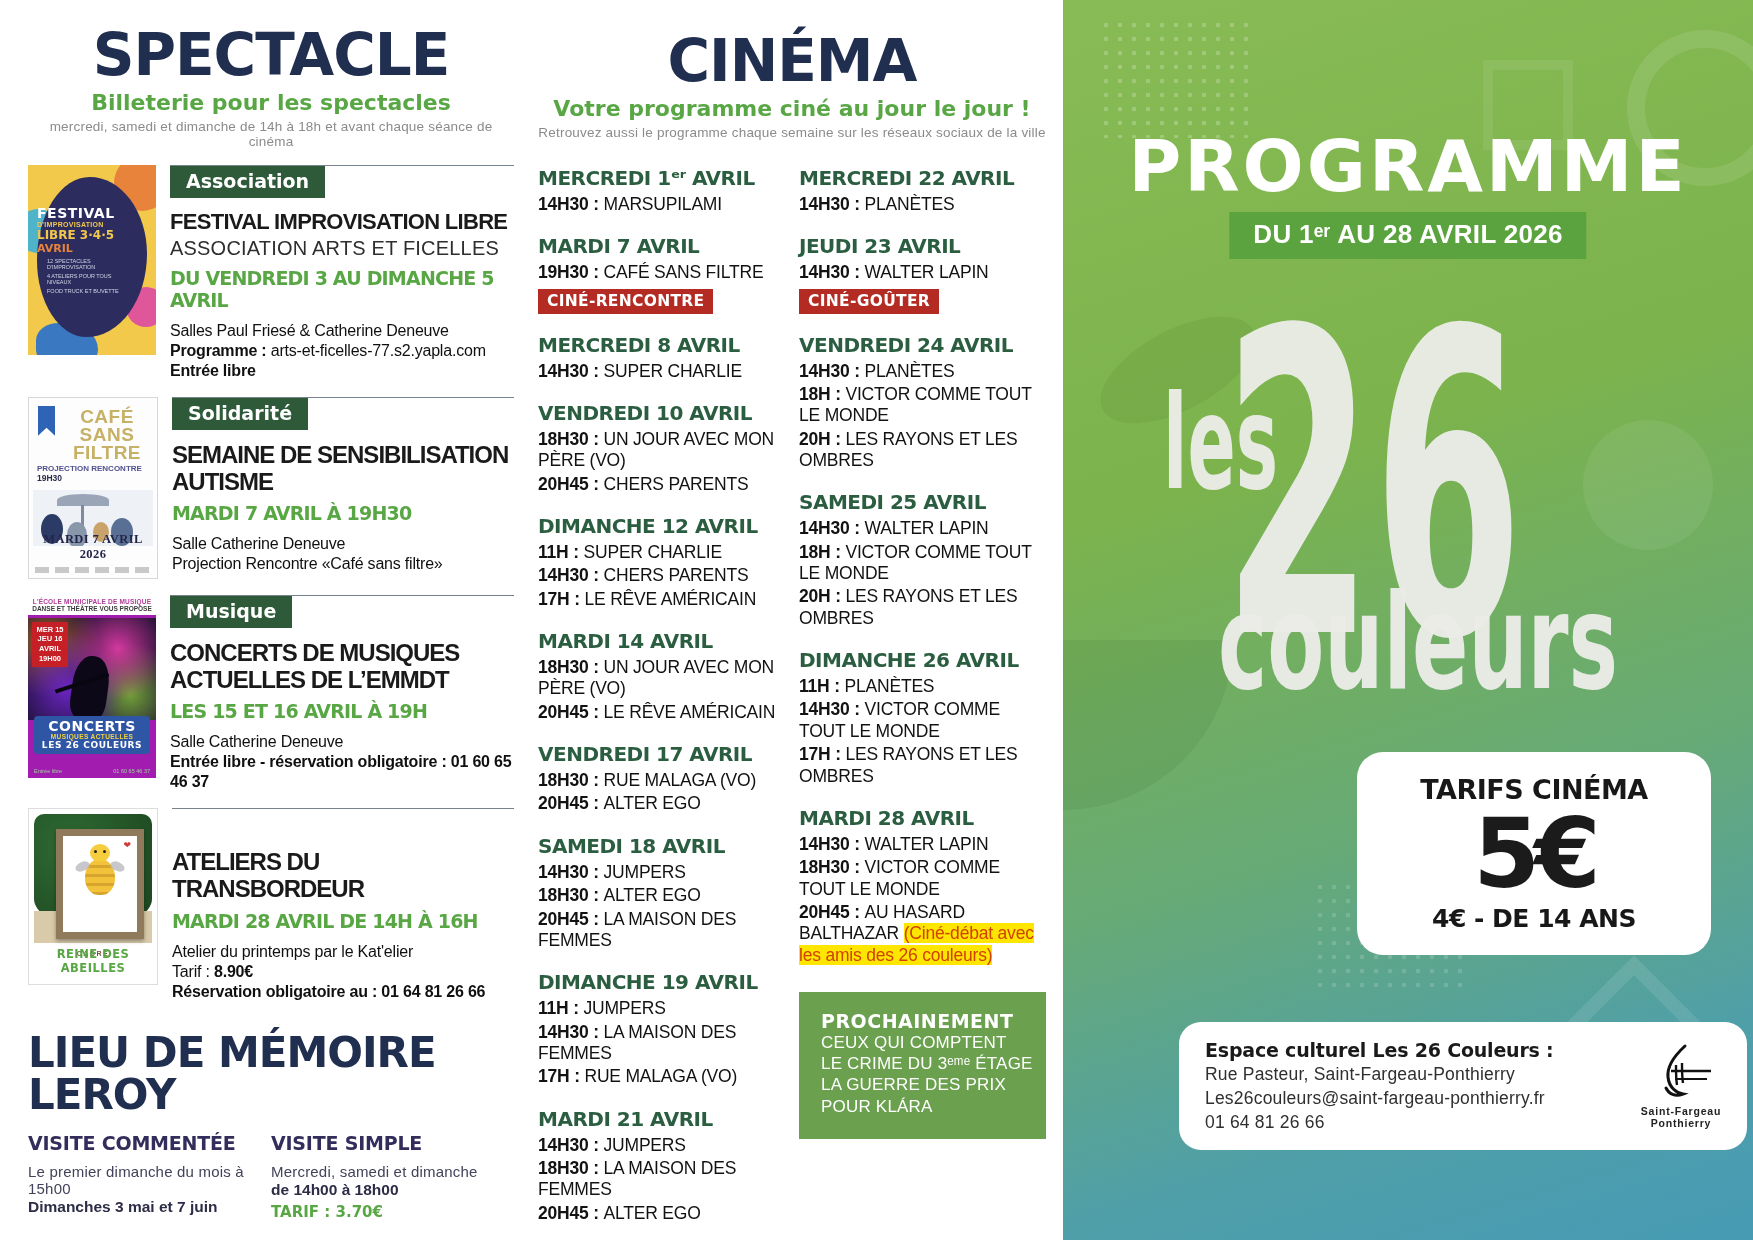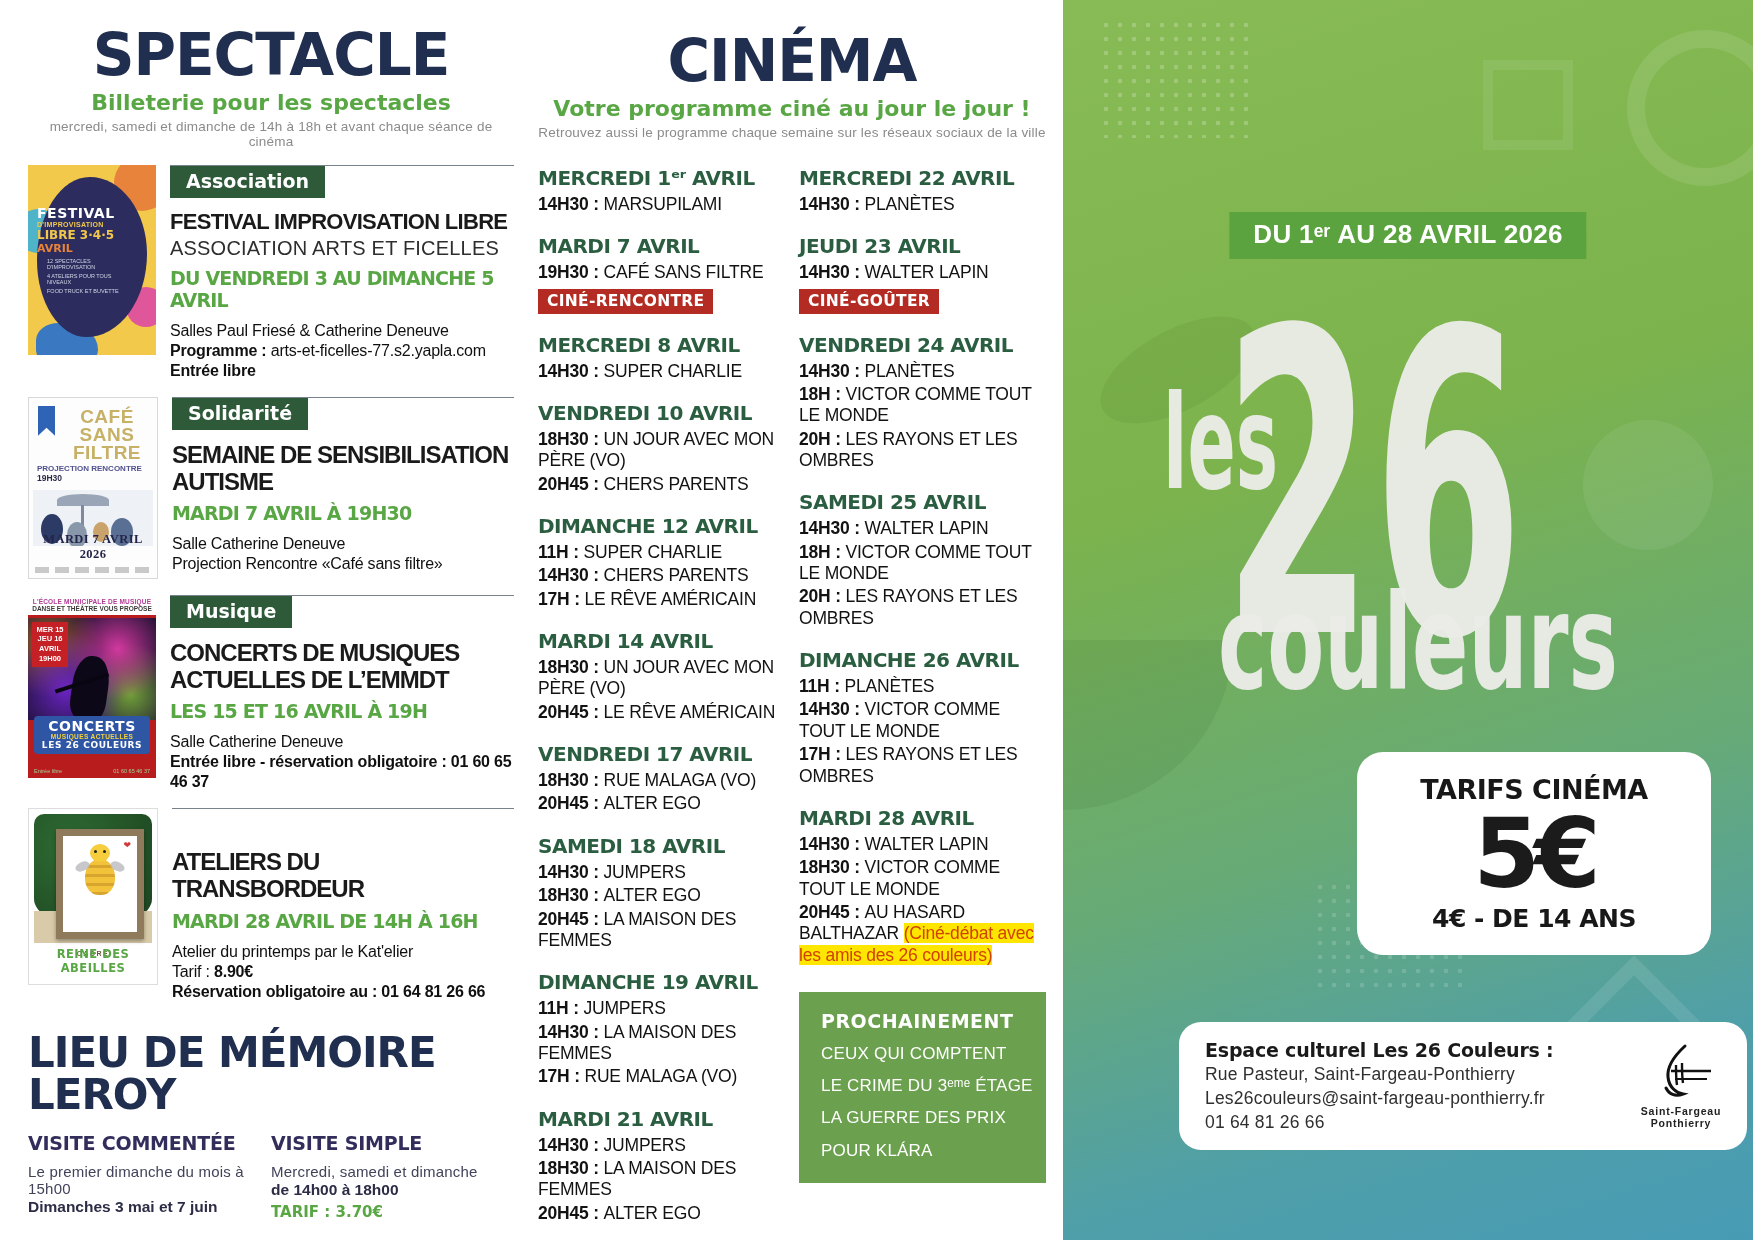--- a/index.html
+++ b/index.html
@@ -54,21 +54,21 @@
   .p2-ill .c2{left:34px;bottom:-2px;width:20px;height:26px;background:#8898aa}
   .p2-ill .c3{right:20px;bottom:0;width:22px;height:28px;background:#5a6f94}
   .p2-ill .c4{right:44px;bottom:4px;width:16px;height:20px;background:#caa36a}
   .p2-ill .u1{left:24px;top:4px;width:52px;height:12px;background:#9aa6b8;border-radius:50% 50% 0 0}
   .p2-ill .u2{left:48px;top:15px;width:3px;height:26px;background:#7d8aa0;border-radius:0}
   .p2-date{position:absolute;left:0;right:0;bottom:16px;text-align:center;
            font-family:"Liberation Serif","DejaVu Serif",serif;font-weight:700;font-size:12.5px;color:#23244a;letter-spacing:.4px}
   .p2-foot{position:absolute;left:6px;right:6px;bottom:5px;height:6px;
            background:repeating-linear-gradient(90deg,#c9c9c9 0 14px,transparent 14px 20px)}
 
-  .p3{height:183px;background:#b91c1c}
+  .p3{height:183px;background:#a21caf}
   .p3-head{position:absolute;top:0;left:0;right:0;background:#fff;padding:3px 2px;text-align:center}
   .p3-h1{font-size:6.5px;font-weight:800;color:#b03a97;letter-spacing:.2px}
   .p3-h2{font-size:6.5px;font-weight:800;color:#3a3a3a}
   .p3-neon{position:absolute;left:0;right:0;top:23px;bottom:58px;background:
     radial-gradient(circle at 70% 30%,rgba(230,60,170,.9),transparent 45%),
     radial-gradient(circle at 30% 70%,rgba(120,40,220,.85),transparent 50%),
     radial-gradient(circle at 80% 75%,rgba(150,220,60,.7),transparent 40%),
     radial-gradient(circle at 15% 25%,rgba(250,150,40,.6),transparent 40%),#1a1030}
   .p3-fig{position:absolute;left:34%;top:38%;width:36px;height:64px;background:#0c0818;
           border-radius:45% 45% 30% 30%;transform:rotate(8deg)}
@@ -115,21 +115,21 @@
   .cinema-cols{display:flex;gap:14px;margin-top:26px}
   .ccol{width:247px;min-width:0}
   .day{margin-bottom:19px}
   .day-date{font-size:20px;font-weight:900;color:#2b5e41;letter-spacing:-0.5px;margin-bottom:4px}
   .show{font-size:17.5px;line-height:1.22;color:#121212;margin-top:2px;letter-spacing:-0.2px}
   .show-time{font-weight:800}
   .badge{display:inline-block;margin-top:5px;background:#b32b22;color:#fff;font-size:15.5px;font-weight:700;padding:3px 9px 4px;letter-spacing:.3px}
   .note{background:#ffe600;color:#d14100}
   .prochainement{margin-top:26px;background:#6ba04e;color:#fff;padding:18px 12px 22px 22px}
   .pro-title{font-weight:900;font-size:19px;letter-spacing:.5px}
-  .pro-film{margin-top:11px;font-size:17px;line-height:1.25;letter-spacing:.2px}
+  .pro-film{margin-top:0;font-size:17px;line-height:1.25;letter-spacing:.2px}
 
   
   .panel{position:absolute;left:1063px;top:0;width:690px;height:1240px;overflow:hidden;
          background:linear-gradient(163deg,#88bb55 0%,#7cb34c 36%,#67aa76 64%,#4f9fa9 85%,#479bb4 100%)}
   .panel .decor{position:absolute;inset:0;pointer-events:none}
   .pat{position:absolute}
   .dots{background-image:radial-gradient(rgba(255,255,255,.22) 2px,transparent 2.6px);background-size:14px 14px}
   .d1{left:36px;top:18px;width:150px;height:120px}
   .d5{left:250px;top:880px;width:150px;height:110px;opacity:.7}
   .d2{right:-30px;top:30px;width:120px;height:120px;border:18px solid rgba(255,255,255,.10);border-radius:50%}
@@ -423,20 +423,21 @@
     <div class="pat dots d1"></div>
     <div class="pat d2"></div>
     <div class="pat d8"></div>
     <div class="pat d6"></div>
     <div class="pat d7"></div>
     <div class="pat d4"></div>
     <div class="pat dots d5"></div>
     <div class="pat d3"></div>
   </div>
 
+  <div class="programme hfont">PROGRAMME</div>
   <div class="datebox">DU 1ᵉʳ AU 28 AVRIL 2026</div>
 
   <svg class="logo26" viewBox="0 0 690 430">
     <text class="lg-les" x="100" y="208" textLength="115" lengthAdjust="spacingAndGlyphs">les</text>
     <text class="lg-num" x="160" y="352" textLength="300" lengthAdjust="spacingAndGlyphs">26</text>
     <text class="lg-coul" x="155" y="408" textLength="400" lengthAdjust="spacingAndGlyphs">couleurs</text>
   </svg>
 
   <div class="tarifs">
     <div class="tarifs-h hfont">TARIFS CINÉMA</div>

